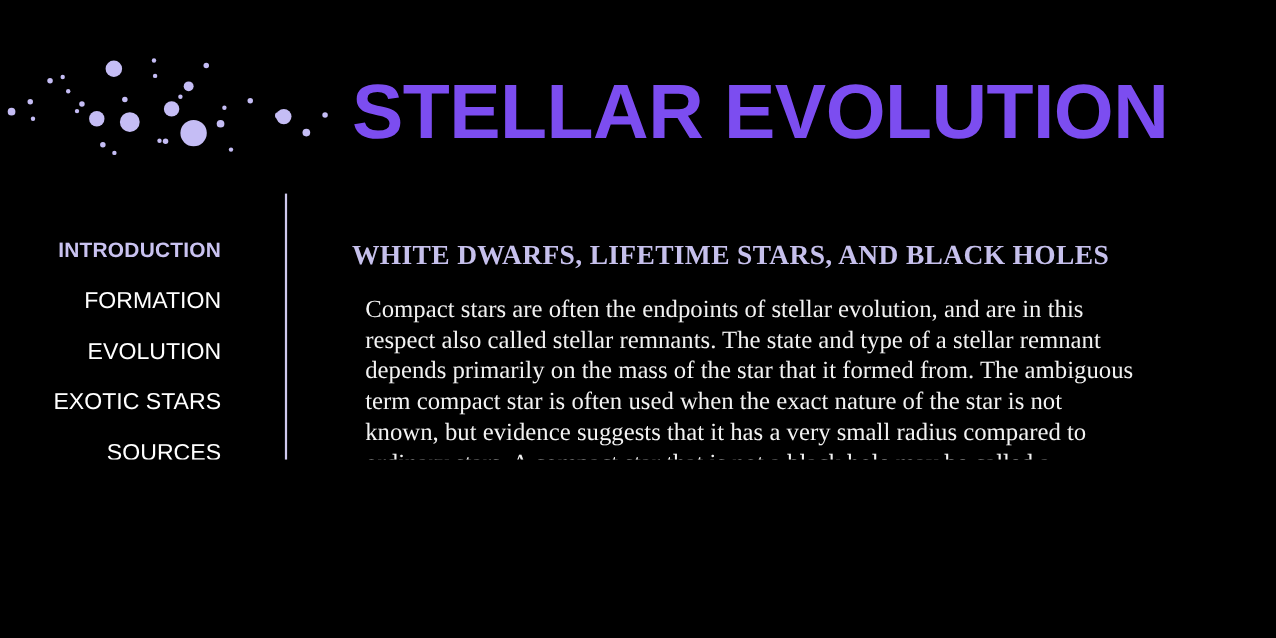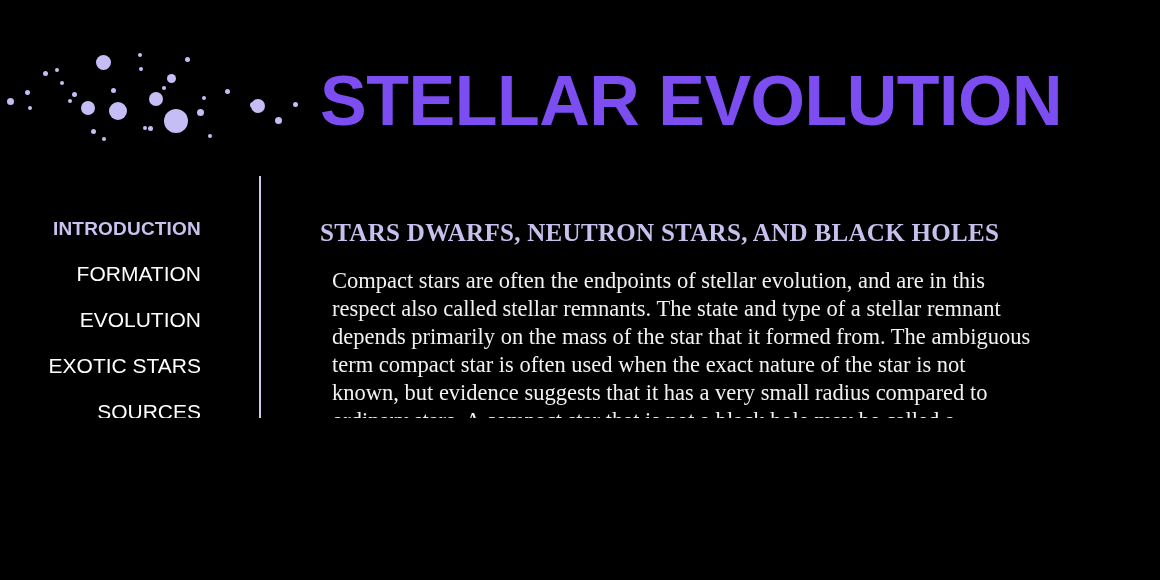--- a/index.html
+++ b/index.html
@@ -155,17 +155,17 @@
 
   <nav id="sidebar">
     <div class="nav-item active">INTRODUCTION</div>
     <div class="nav-item">FORMATION</div>
     <div class="nav-item">EVOLUTION</div>
     <div class="nav-item">EXOTIC STARS</div>
     <div class="nav-item">SOURCES</div>
   </nav>
 
   <main id="content">
-    <h2 id="content-heading">STARS DWARFS, NEUTRON STARS, AND BLACK HOLES</h2>
+    <h2 id="content-heading">WHITE DWARFS, LIFETIME STARS, AND BLACK HOLES</h2>
     <p id="content-body">Compact stars are often the endpoints of stellar evolution, and are in this respect also called stellar remnants. The state and type of a stellar remnant depends primarily on the mass of the star that it formed from. The ambiguous term compact star is often used when the exact nature of the star is not known, but evidence suggests that it has a very small radius compared to ordinary stars. A compact star that is not a black hole may be called a degenerate star.</p>
   </main>
 
 </div>
 
 </body></html>

